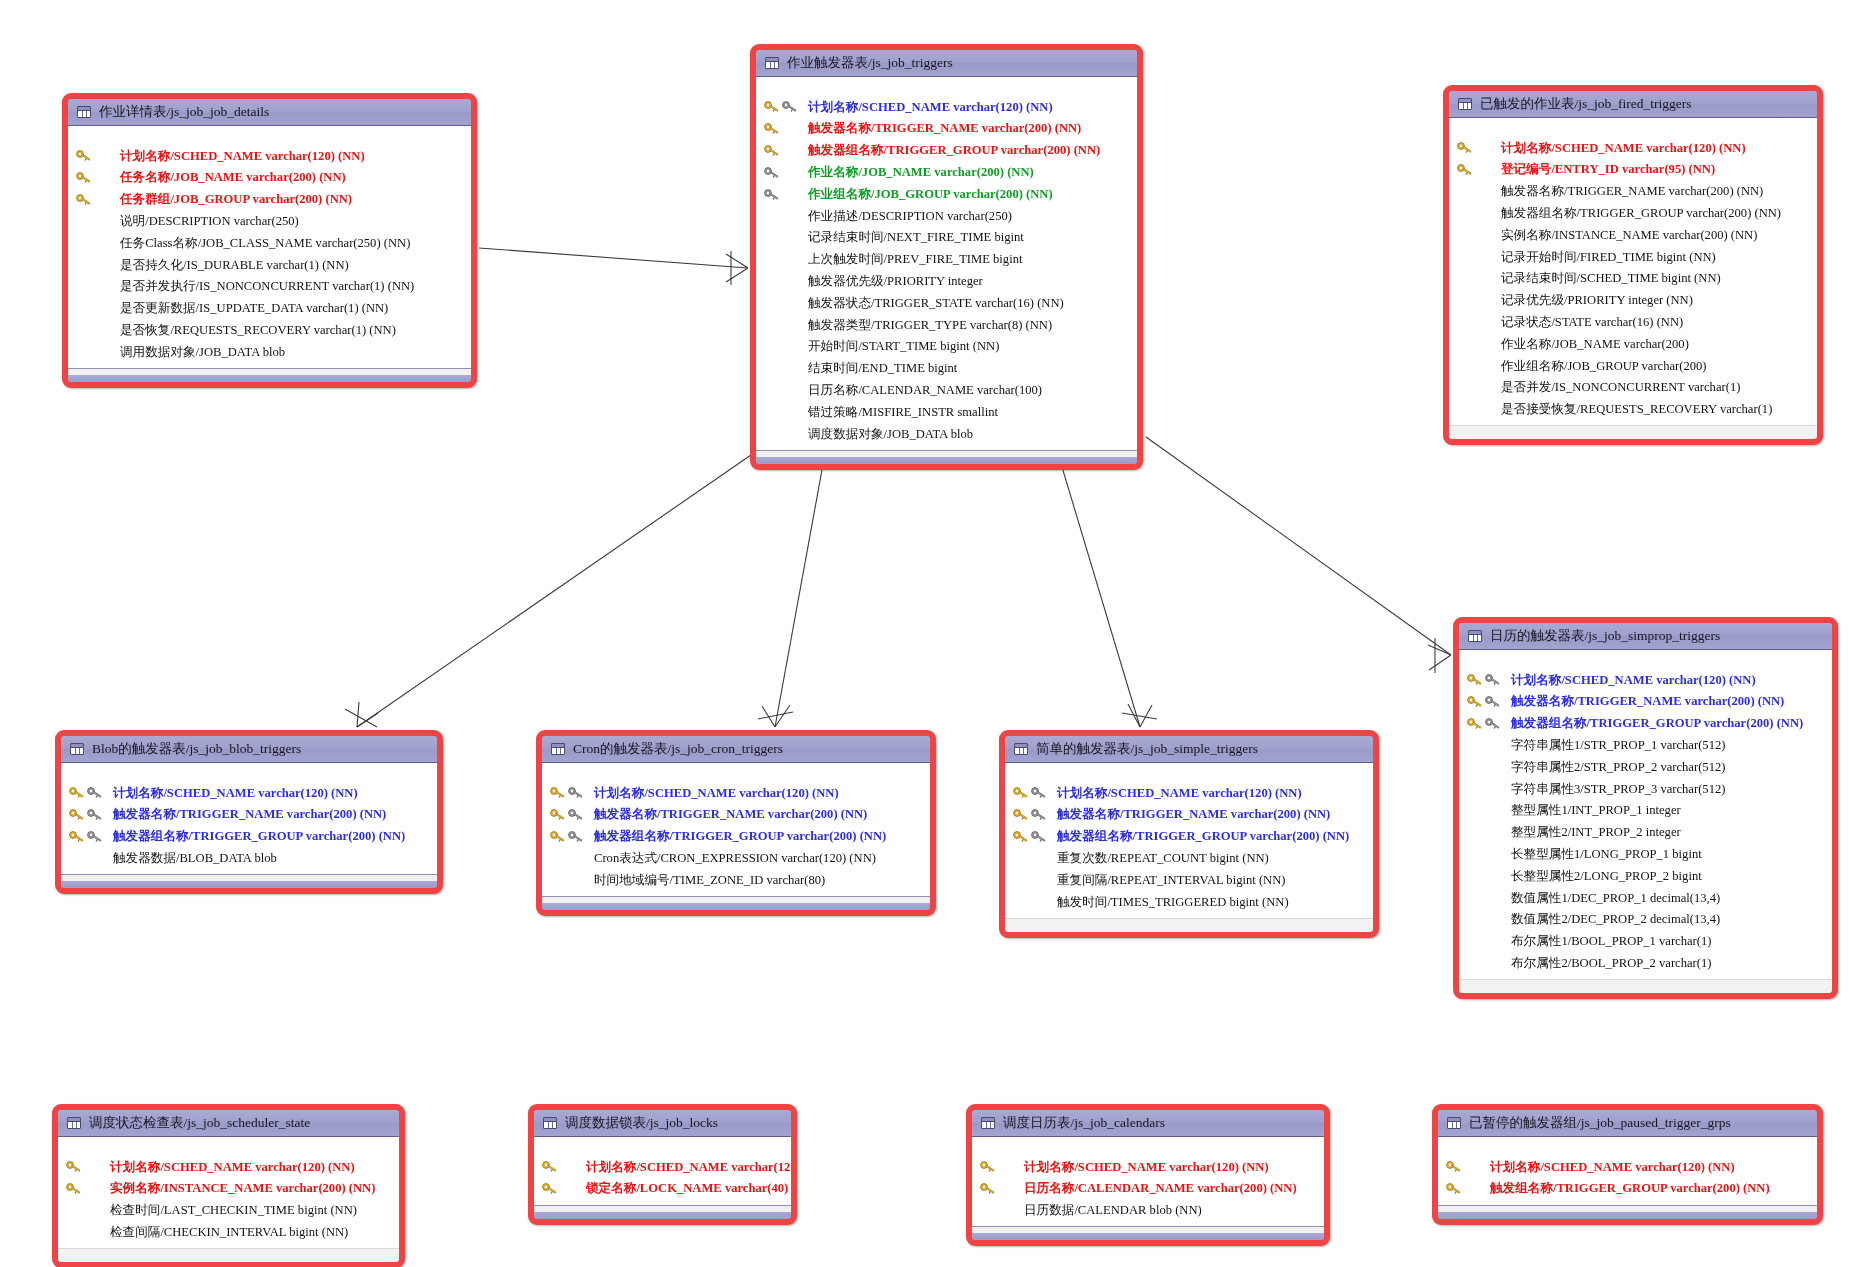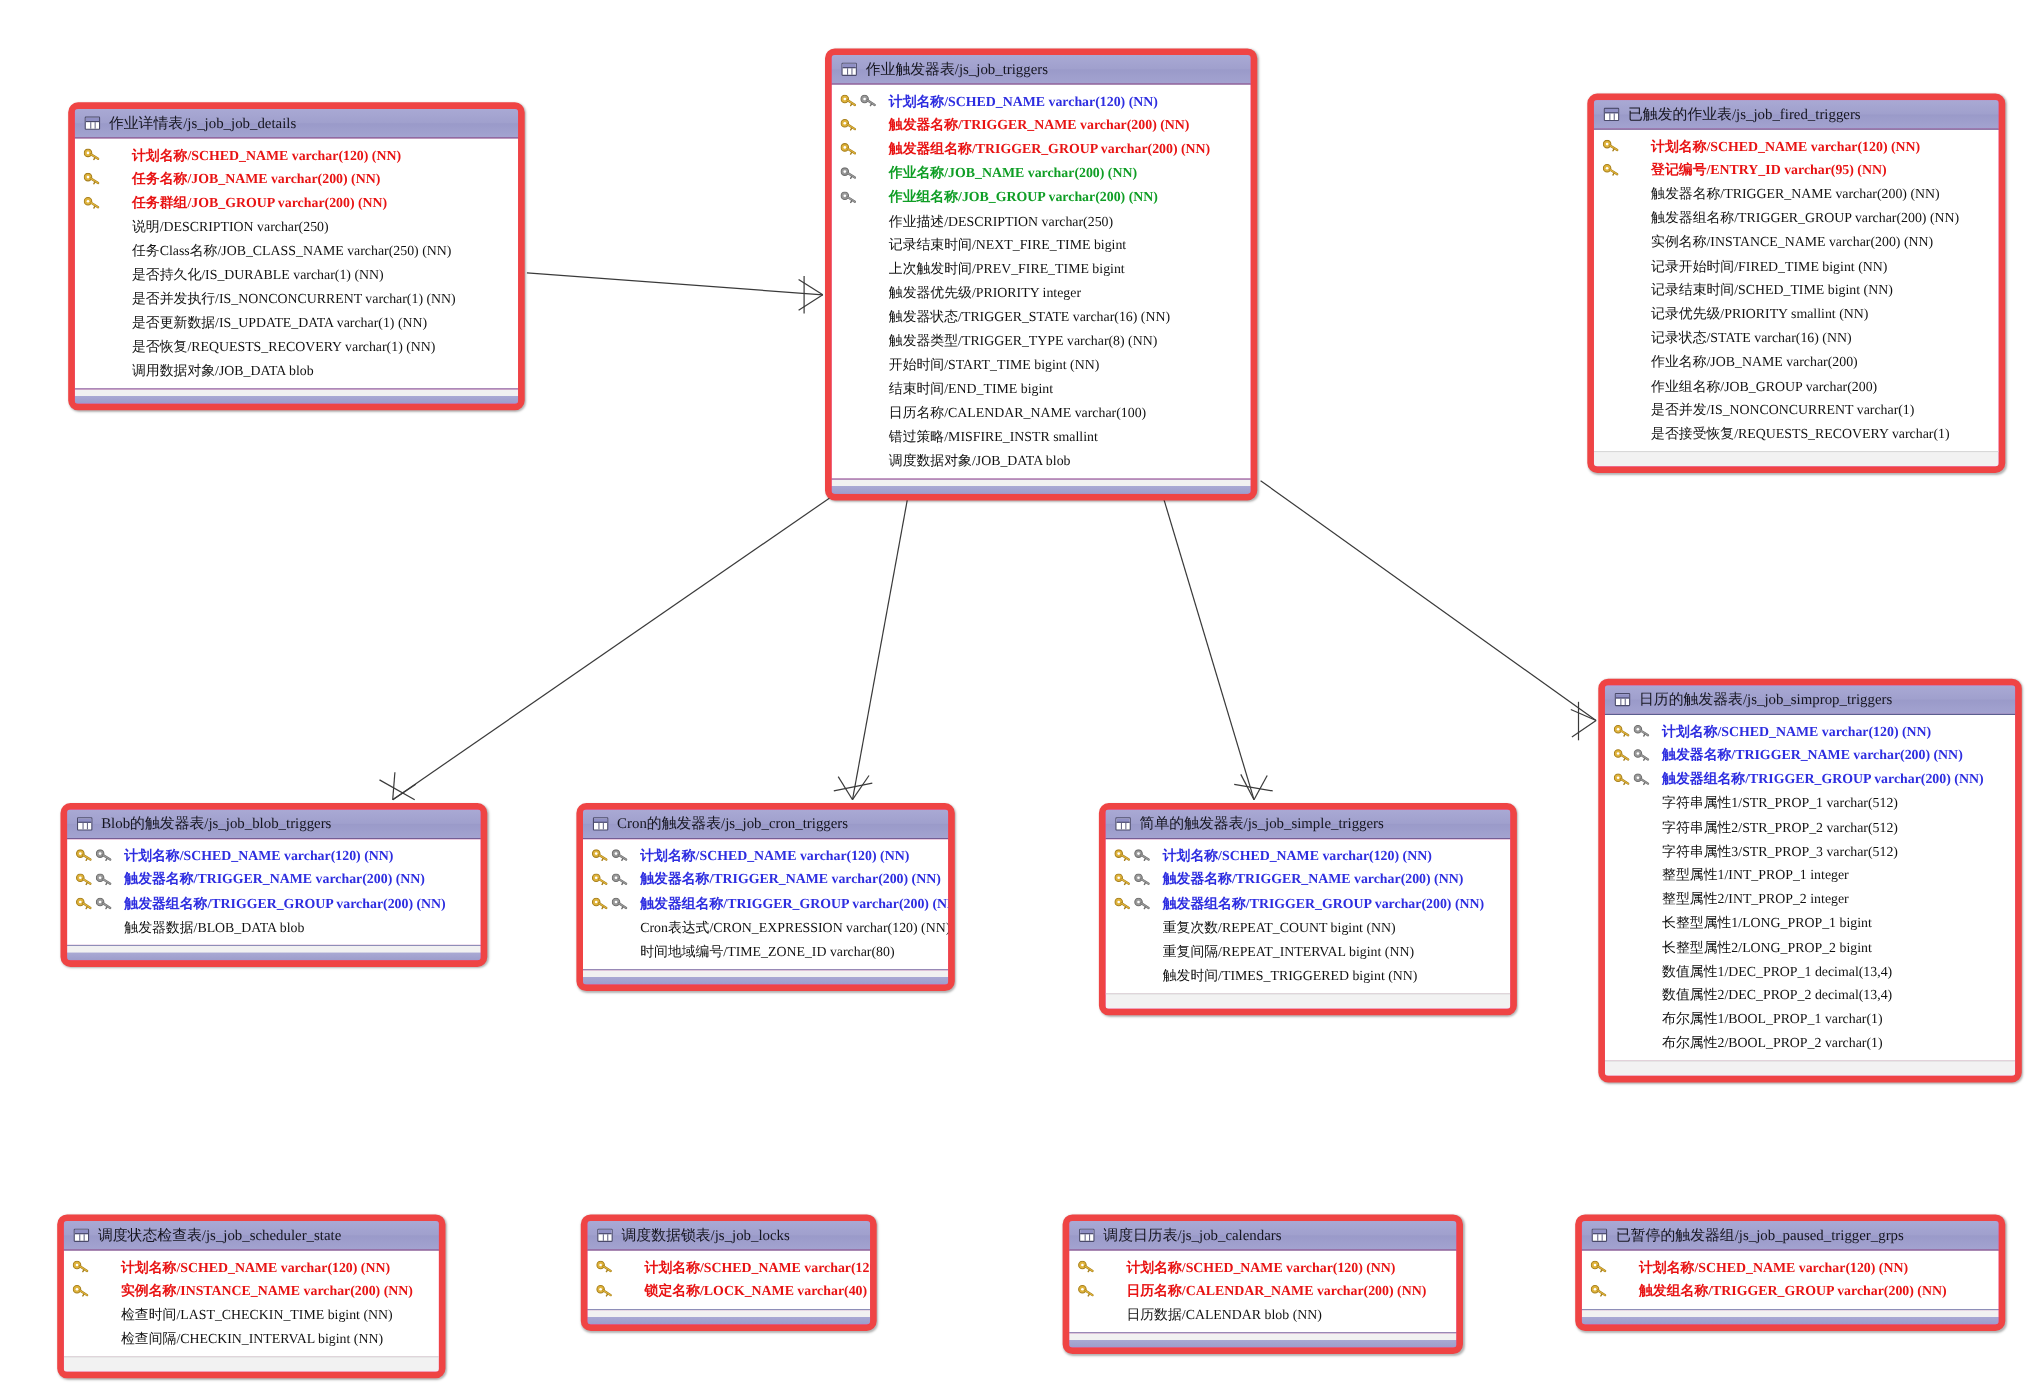--- a/index.html
+++ b/index.html
@@ -68,21 +68,21 @@
     box-shadow:4px 0 0 0 #6a6a8a;
   }
   .ent-title{
     font-size:13.5px;
     color:#15151f;
     white-space:nowrap;
     line-height:1;
   }
   .ent-body{
     background:#ffffff;
-    padding:4px 0 5px 0;
+    padding:19px 0 5px 0;
   }
   .ent-foot{
     height:13px;
     background:linear-gradient(to bottom,#a9a9d4,#9d9dcb);
     border-top:1px solid #8e8eb8;
   }
   .ent-foot.plain{
     background:#f2f2f2;
     border-top:1px solid #d8d8d8;
   }
@@ -430,21 +430,21 @@
         <div class="attr plain">
           <span class="keys"></span>
           <span class="attr-txt">记录开始时间/FIRED_TIME bigint (NN)</span>
         </div>
         <div class="attr plain">
           <span class="keys"></span>
           <span class="attr-txt">记录结束时间/SCHED_TIME bigint (NN)</span>
         </div>
         <div class="attr plain">
           <span class="keys"></span>
-          <span class="attr-txt">记录优先级/PRIORITY smallint (NN)</span>
+          <span class="attr-txt">记录优先级/PRIORITY integer (NN)</span>
         </div>
         <div class="attr plain">
           <span class="keys"></span>
           <span class="attr-txt">记录状态/STATE varchar(16) (NN)</span>
         </div>
         <div class="attr plain">
           <span class="keys"></span>
           <span class="attr-txt">作业名称/JOB_NAME varchar(200)</span>
         </div>
         <div class="attr plain">
@@ -659,21 +659,21 @@
           </span>
           <span class="attr-txt">触发器组名称/TRIGGER_GROUP varchar(200) (NN)</span>
         </div>
         <div class="attr plain">
           <span class="keys"></span>
           <span class="attr-txt">触发器数据/BLOB_DATA blob</span>
         </div>
       </div>
     <div class="ent-foot stack"></div>
   </div>
-    <div class="entity" style="left: 524px; top: 730px; width: 344px;">
+    <div class="entity" style="left: 536px; top: 730px; width: 400px;">
     <div class="ent-head">
       <span class="tbl-icon"></span>
       <span class="ent-title">Cron的触发器表/js_job_cron_triggers</span>
     </div>
     <div class="ent-body">
         <div class="attr pkfk">
           <span class="keys">
             <span class="key">
               <svg viewBox="0 0 15 11">
                 <circle cx="4" cy="4" r="3.4" fill="#e0b43c" stroke="#a8801d" stroke-width="1"></circle>

